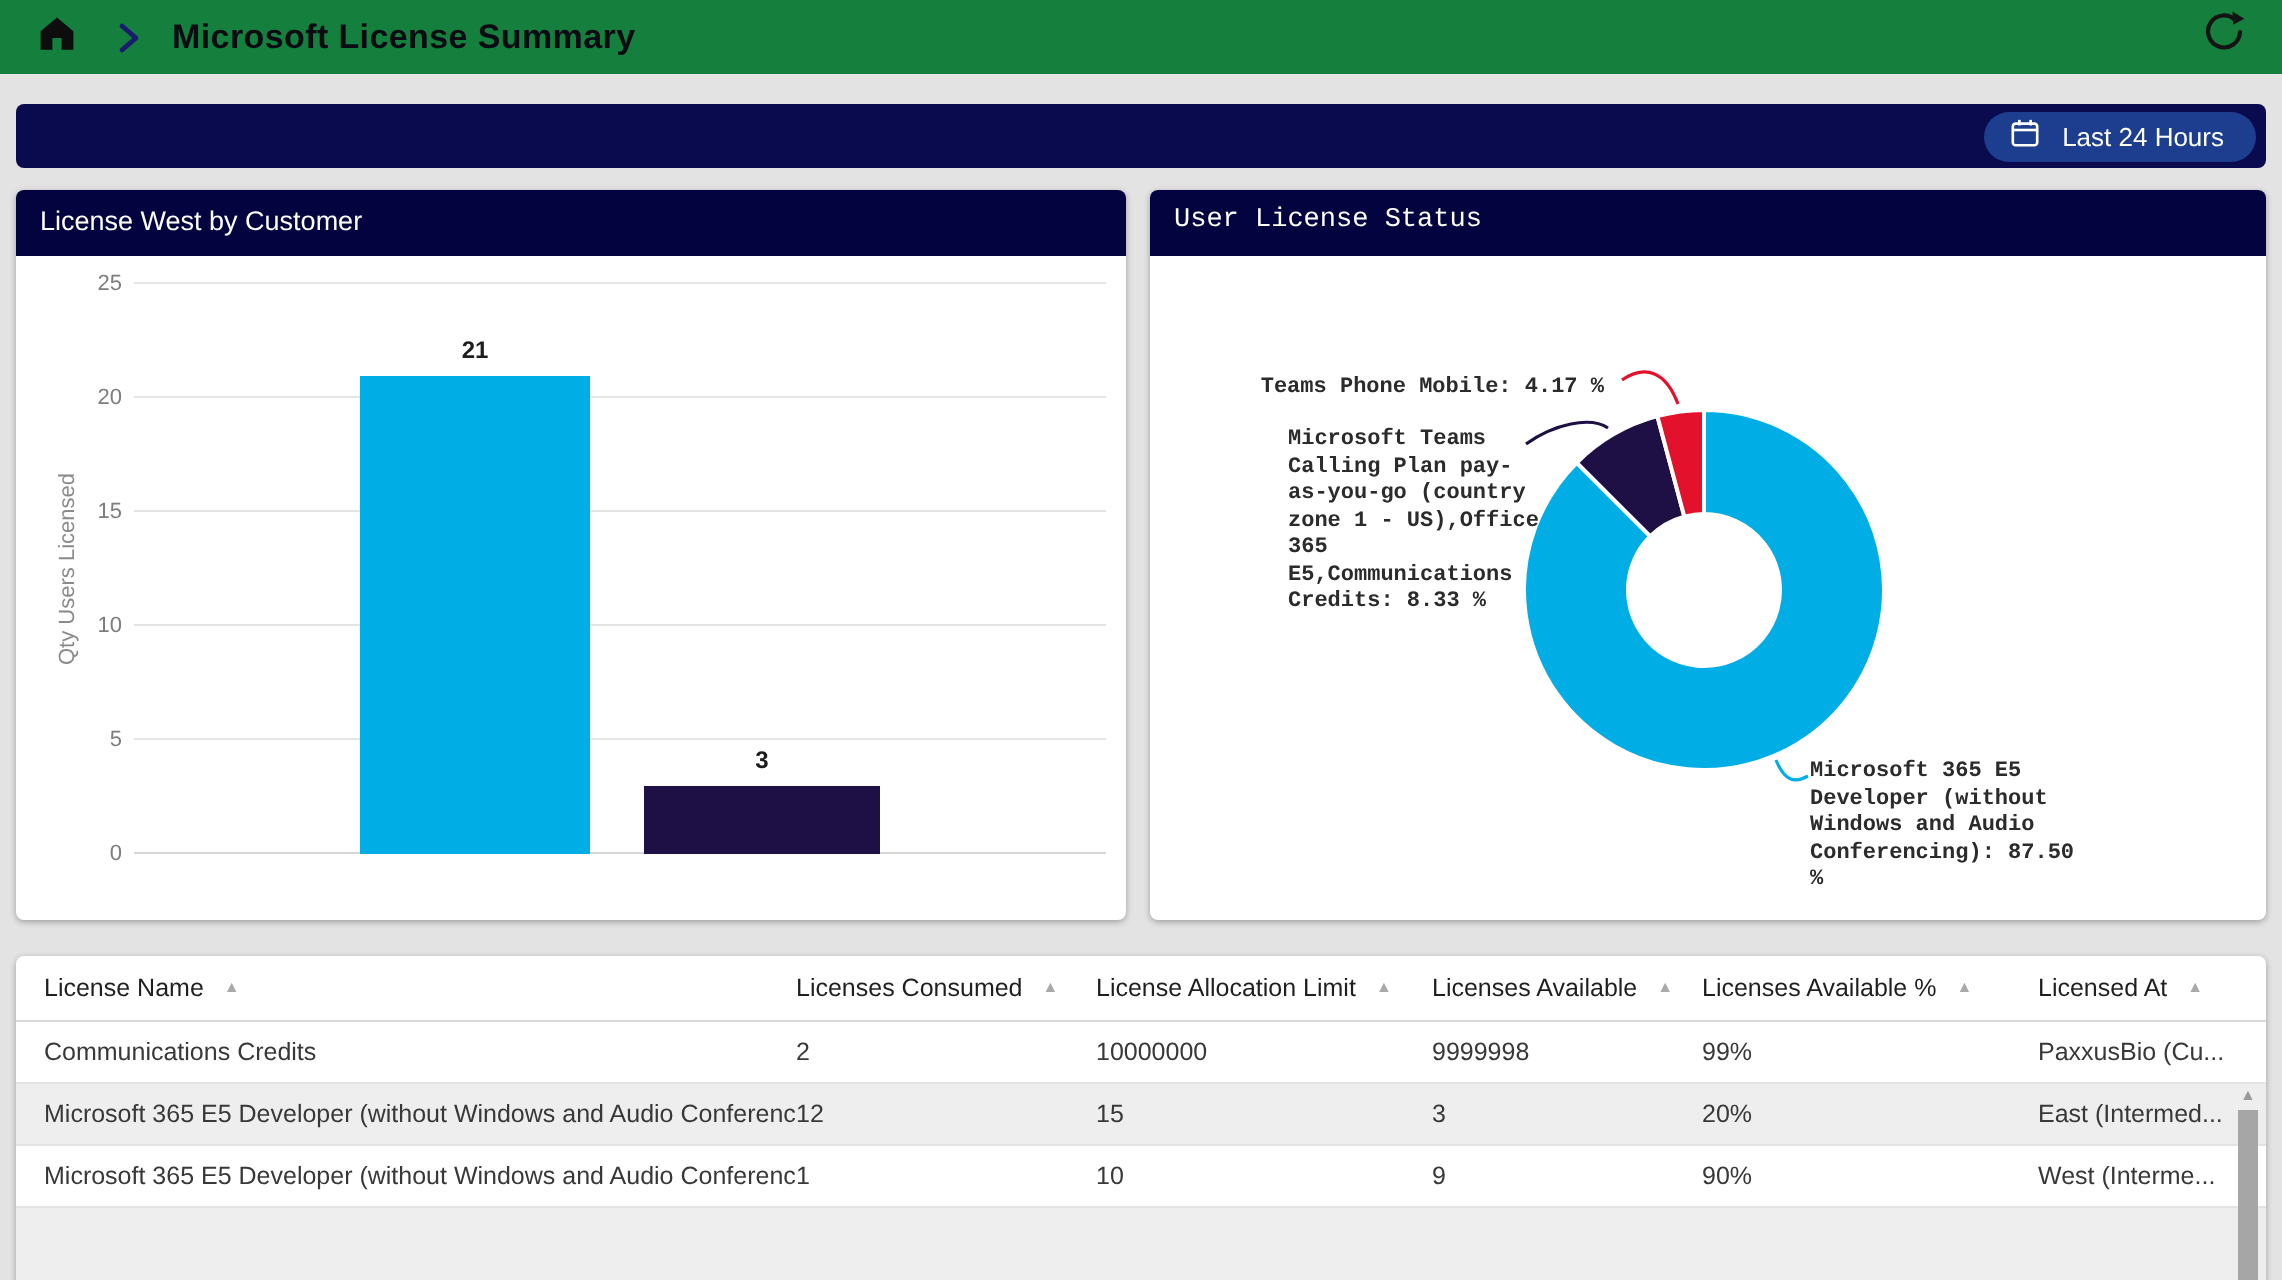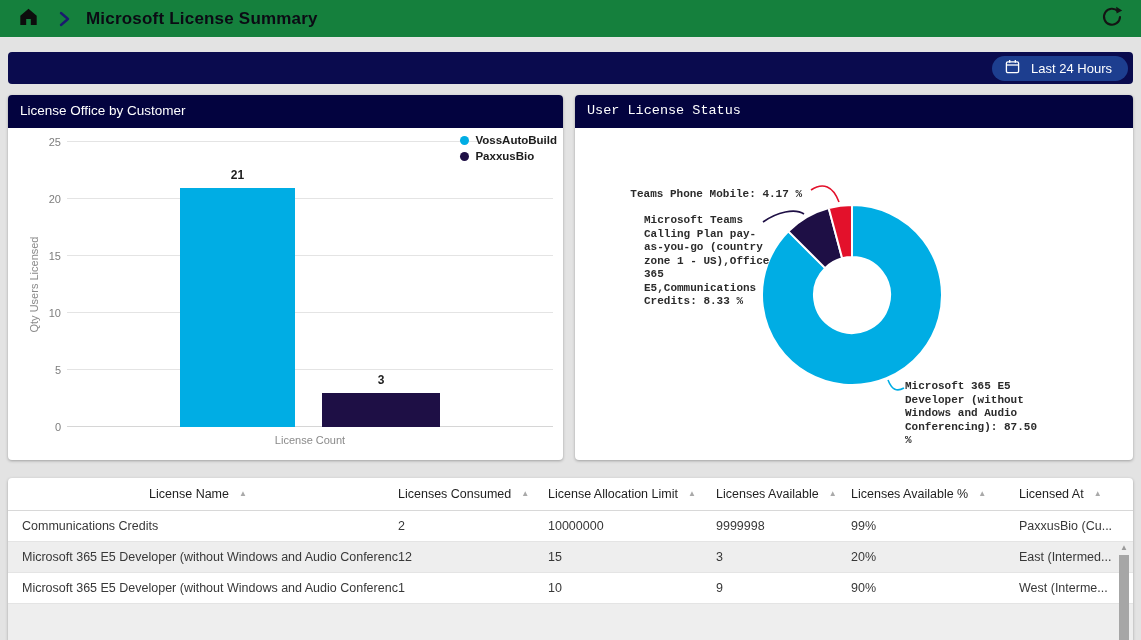--- a/index.html
+++ b/index.html
@@ -59,21 +59,21 @@
   
   .table-card { margin:18px 8px 0 8px; position:relative; }
   table { border-collapse:collapse; width:1125px; table-layout:fixed; }
   th { text-align:left; font-weight:normal; font-size:12.5px; color:#1f1f1f;
        height:32px; border-bottom:1px solid #d8d8d8; cursor:pointer; }
   td { font-size:12.5px; color:#383838; height:31px; border-bottom:1px solid #e4e4e4;
        white-space:nowrap; overflow:hidden;margin-left:20px; }
   th:first-child, td:first-child { padding-left:14px; }
   tbody tr:nth-child(even) { background:#eeeeee; }
   .hwrap { display:flex; align-items:center; }
-  th.first .hwrap { width:352px; justify-content:center; }
+  th.first .hwrap { width:352px; justify-content:flex-start; }
   .sort-arrow { color:#a9a9a9; font-size:8px; margin-left:10px; }
   .partial-row { height:40px; background:#eeeeee; }
 
   .table-scrollbar { position:absolute; top:63px; right:3px; width:12px; height:110px; }
   .scroll-up { height:13px; display:flex; align-items:center; justify-content:center;
                color:#9a9a9a; font-size:8px; cursor:pointer; }
   .scroll-track { position:absolute; top:14px; bottom:0; left:1px; width:10px; background:#e9e9e9; }
   .scroll-thumb { position:absolute; top:0; left:0; width:10px; height:94px; background:#a6a6a6; cursor:grab; }
 </style>
 </head>
@@ -113,52 +113,41 @@
         <line x1="11" y1="1" x2="11" y2="4" stroke="#fff" stroke-width="1.4"></line>
       </svg>
     </span>
     <span>Last 24 Hours</span>
   </button>
 </div>
 
 <div class="panels-row">
 
   <section class="card bar-card">
-    <div class="card-header">License Office by Customer</div>
+    <div class="card-header">License West by Customer</div>
     <div class="bar-body">
       <div class="y-axis-label">Qty Users Licensed</div>
       <div class="plot" id="bar-plot">
           <div class="gridline zero" style="bottom: 0px;"></div>
           <div class="y-tick-label" style="bottom: -6px;">0</div>
           <div class="gridline" style="bottom: 57px;"></div>
           <div class="y-tick-label" style="bottom: 51px;">5</div>
           <div class="gridline" style="bottom: 114px;"></div>
           <div class="y-tick-label" style="bottom: 108px;">10</div>
           <div class="gridline" style="bottom: 171px;"></div>
           <div class="y-tick-label" style="bottom: 165px;">15</div>
           <div class="gridline" style="bottom: 228px;"></div>
           <div class="y-tick-label" style="bottom: 222px;">20</div>
           <div class="gridline" style="bottom: 285px;"></div>
           <div class="y-tick-label" style="bottom: 279px;">25</div>
           <div class="bar" style="left: 113px; width: 115px; height: 239.4px; background: rgb(0, 173, 228);"></div>
           <div class="bar-value-label" style="left: 113px; width: 115px; bottom: 245.4px;">21</div>
           <div class="bar" style="left: 255px; width: 118px; height: 34.2px; background: rgb(30, 15, 69);"></div>
           <div class="bar-value-label" style="left: 255px; width: 118px; bottom: 40.2px;">3</div>
         </div>
-      <div class="legend" id="bar-legend">
-          <div class="legend-item">
-            <span class="legend-dot" style="background: rgb(0, 173, 228);"></span>
-            <span class="legend-label">VossAutoBuild</span>
-          </div>
-          <div class="legend-item">
-            <span class="legend-dot" style="background: rgb(30, 15, 69);"></span>
-            <span class="legend-label">PaxxusBio</span>
-          </div>
-        </div>
-      <div class="x-axis-label">License Count</div>
     </div>
   </section>
 
   <section class="card donut-card">
     <div class="card-header">User License Status</div>
     <div class="donut-body">
       <svg id="donut-svg" width="558" height="332" viewBox="0 0 558 332">
           <path d="M277,77 A90,90 0 1 1 213.36038969321072,103.36038969321075 L250.12994231491118,140.1299423149112 A38,38 0 1 0 277,129 Z" fill="#00ade4" stroke="#fff" stroke-width="2"></path>
           <path d="M213.36038969321072,103.36038969321075 A90,90 0 0 1 253.68807917891576,80.07155616467358 L267.1571889866533,130.29687926952886 A38,38 0 0 0 250.12994231491118,140.1299423149112 Z" fill="#1e0f45" stroke="#fff" stroke-width="2"></path>
           <path d="M253.68807917891576,80.07155616467358 A90,90 0 0 1 277,77 L277,129 A38,38 0 0 0 267.1571889866533,130.29687926952886 Z" fill="#e3112b" stroke="#fff" stroke-width="2"></path>

